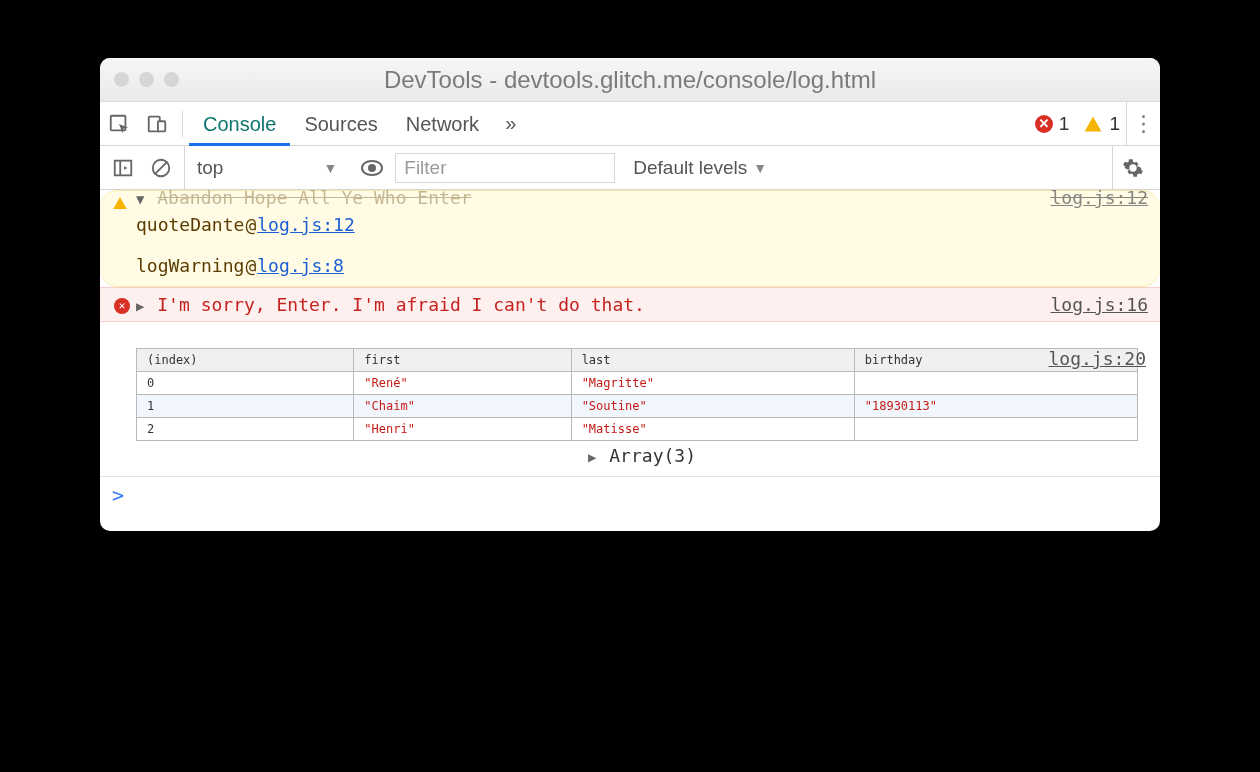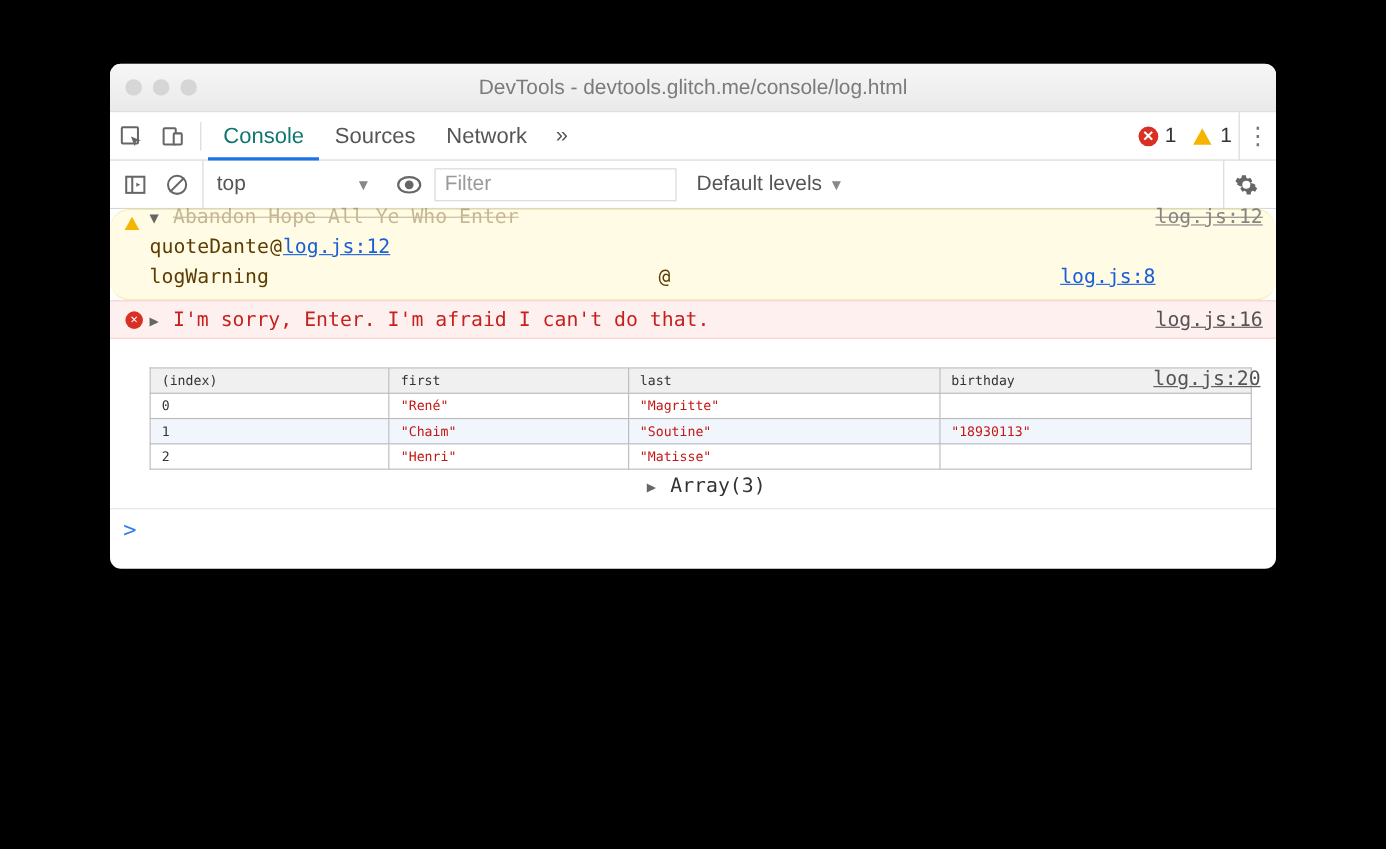--- a/index.html
+++ b/index.html
@@ -38,21 +38,21 @@
   }
   .tl {
     width: 15px; height: 15px;
     border-radius: 50%;
     background: #d6d6d6;
   }
   .title {
     position: absolute;
     left: 0; right: 0;
     text-align: center;
-    font-size: 19px;
+    font-size: 24px;
     color: #7b7b7b;
     pointer-events: none;
   }
   
   .tabbar {
     height: 44px;
     display: flex;
     align-items: center;
     border-bottom: 1px solid #d6d6d6;
     font-size: 20px;
@@ -312,21 +312,21 @@
           </svg>
       </div>
       <div class="row-content" style="position:relative; top:-4px;">
         <span class="disclosure">▼</span>
         <span style="text-decoration:line-through; opacity:.35;">Abandon Hope All Ye Who Enter</span>
         <div class="stack-line" style="padding-left:0; margin-top:6px;">
           <span>quoteDante</span>
           <span>@</span>
           <a class="stack-link">log.js:12</a>
         </div>
-        <div class="stack-line" style="padding-left:0; margin-top:6px;justify-content:space-between;">
+        <div class="stack-line" style="padding-left:0; margin-top:20px;">
           <span>logWarning</span>
           <span>@</span>
           <a class="stack-link">log.js:8</a>
         </div>
       </div>
       <a class="source-link" style="position:relative; top:-4px; text-decoration:line-through underline; opacity:.7;">log.js:12</a>
     </div>
 
     <div class="row err-bg" style="padding:6px 12px;">
       <div class="gutter">

